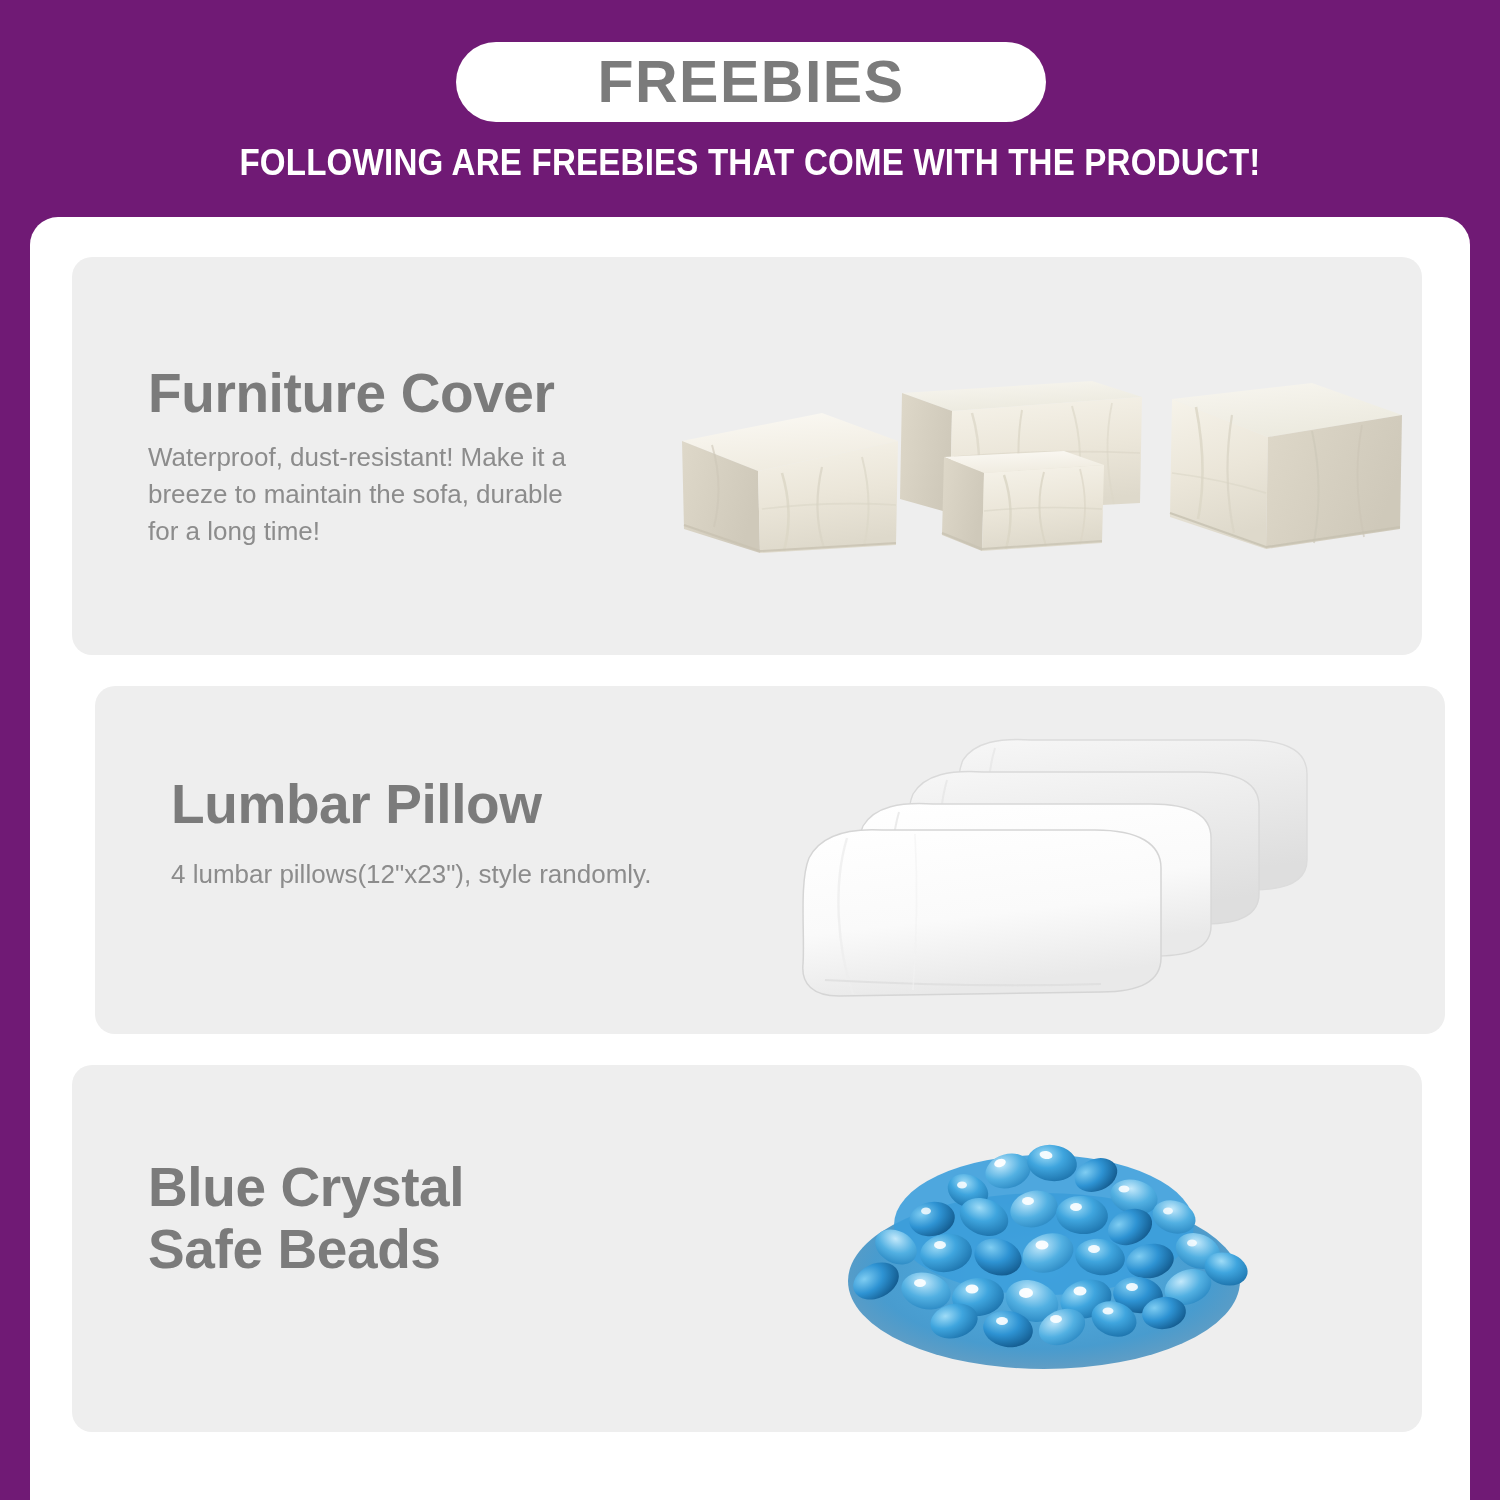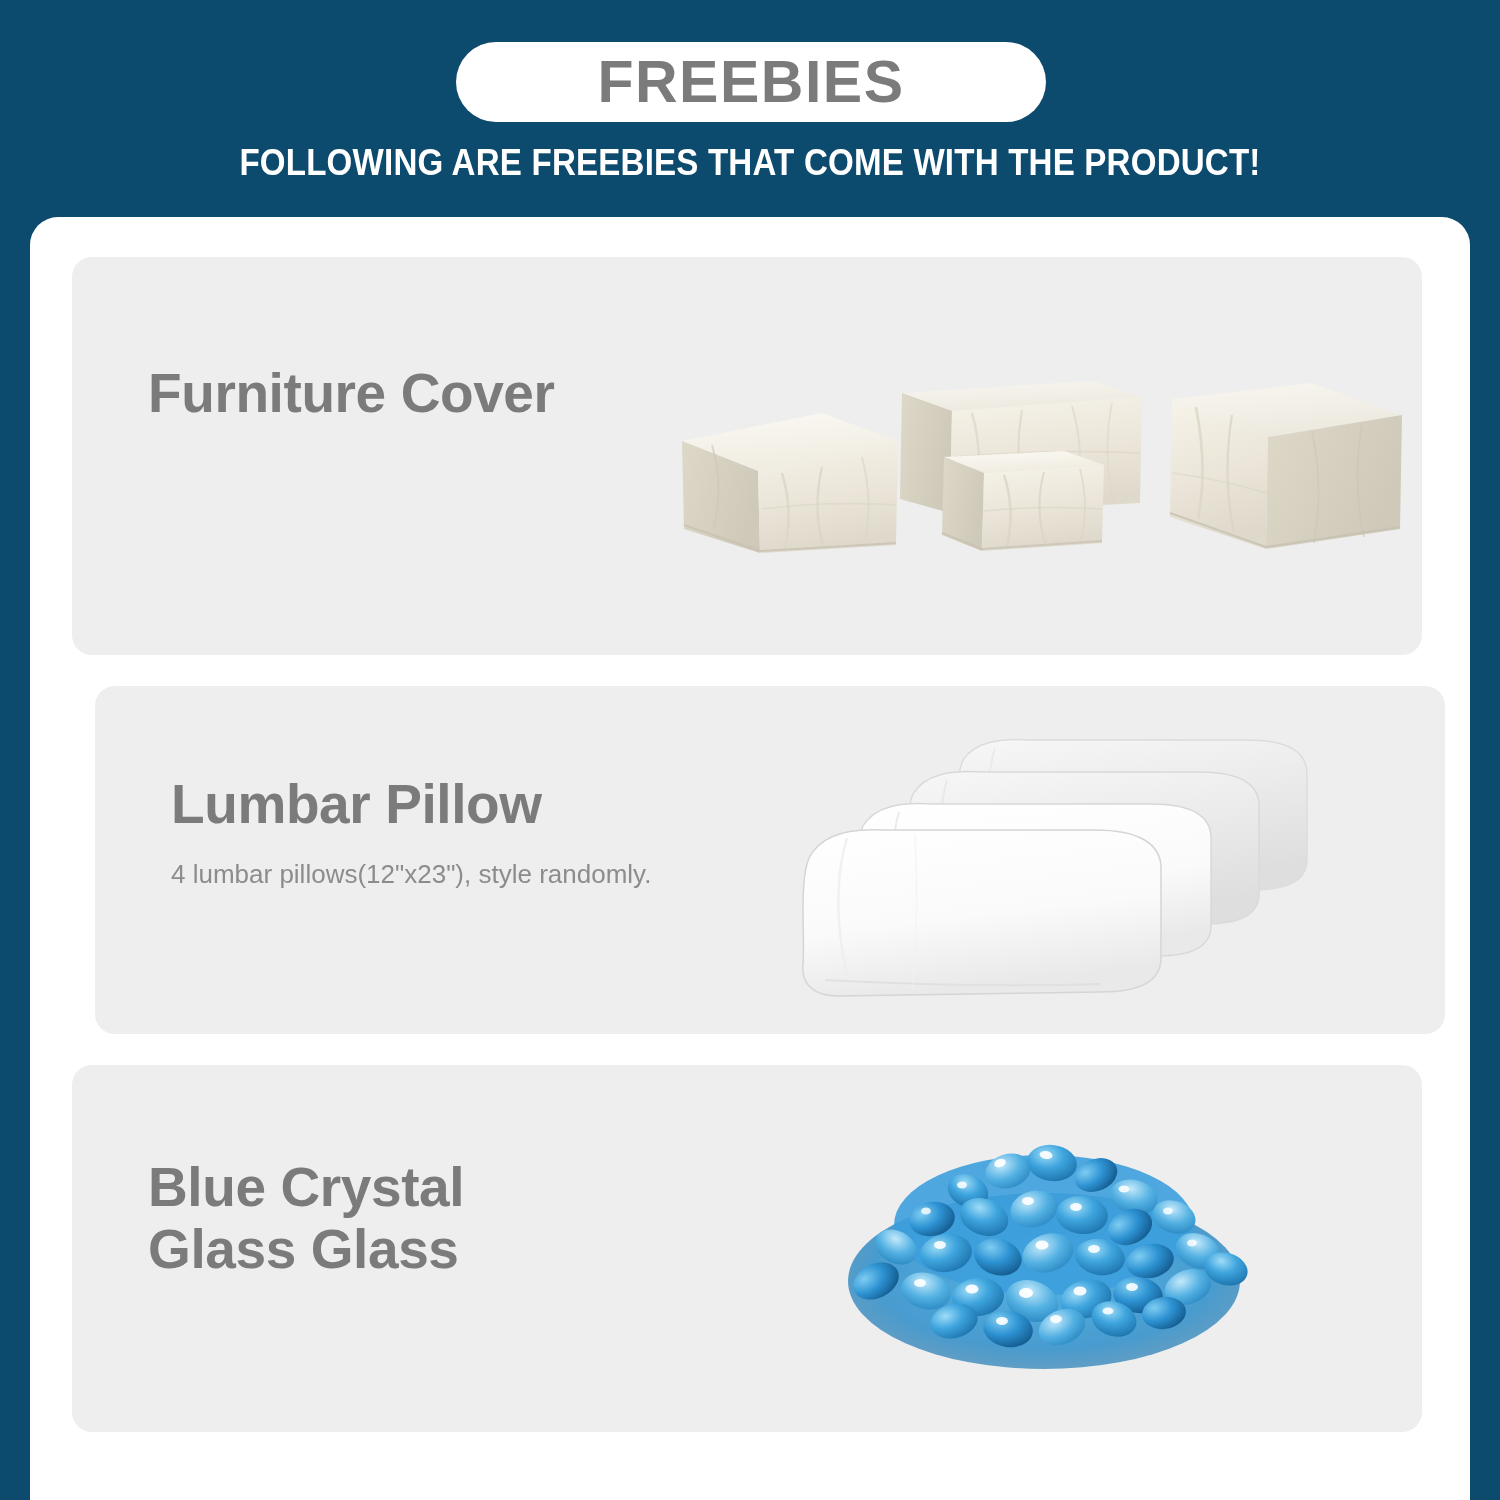--- a/index.html
+++ b/index.html
@@ -12,21 +12,21 @@
 
   body {
     font-family: "Liberation Sans", sans-serif;
     background: #585858;
   }
 
   .poster {
     position: relative;
     width: 1500px;
     height: 1500px;
-    background: #0c4a6e;
+    background: #701a75;
   }
 
   
   .header {
     position: absolute;
     left: 0; top: 0;
     width: 1500px;
     height: 200px;
   }
 
@@ -163,20 +163,23 @@
       <span>FREEBIES</span>
     </div>
     <div class="subtitle">FOLLOWING ARE FREEBIES THAT COME WITH THE PRODUCT!</div>
   </div>
 
   <div class="panel">
 
     <div class="card" id="card-0">
       <div class="card-text">
         <div class="card-title">Furniture Cover</div>
+        <div class="card-desc">Waterproof, dust-resistant! Make it a
+breeze to maintain the sofa, durable
+for a long time!</div>
       </div>
 
       <div class="art" id="art-furniture">
         <svg width="740" height="230" viewBox="0 0 740 230">
           <defs>
             <linearGradient id="fcTop" x1="0" y1="0" x2="0.3" y2="1">
               <stop offset="0" stop-color="#fbf9f4"></stop>
               <stop offset="1" stop-color="#f0ece1"></stop>
             </linearGradient>
             <linearGradient id="fcFront" x1="0" y1="0" x2="0.2" y2="1">
@@ -292,21 +295,21 @@
             <path d="M30,272 Q180,280 306,276" stroke="#dcdcdc" stroke-width="2" fill="none" opacity="0.7"></path>
             <path d="M120,126 Q124,200 118,282" stroke="#f2f2f2" stroke-width="1.6" fill="none" opacity="0.6"></path>
           </g>
         </svg>
       </div>
     </div>
 
     <div class="card" id="card-2">
       <div class="card-text">
         <div class="card-title">Blue Crystal
-Glass Glass</div>
+Safe Beads</div>
       </div>
 
       <div class="art" id="art-beads">
         <svg width="460" height="280" viewBox="0 0 460 280">
           <defs>
             <radialGradient id="bd1" cx="0.35" cy="0.3" r="0.8">
               <stop offset="0" stop-color="#9fdcf7"></stop>
               <stop offset="0.45" stop-color="#3fa5de"></stop>
               <stop offset="1" stop-color="#1a6fa8"></stop>
             </radialGradient>

